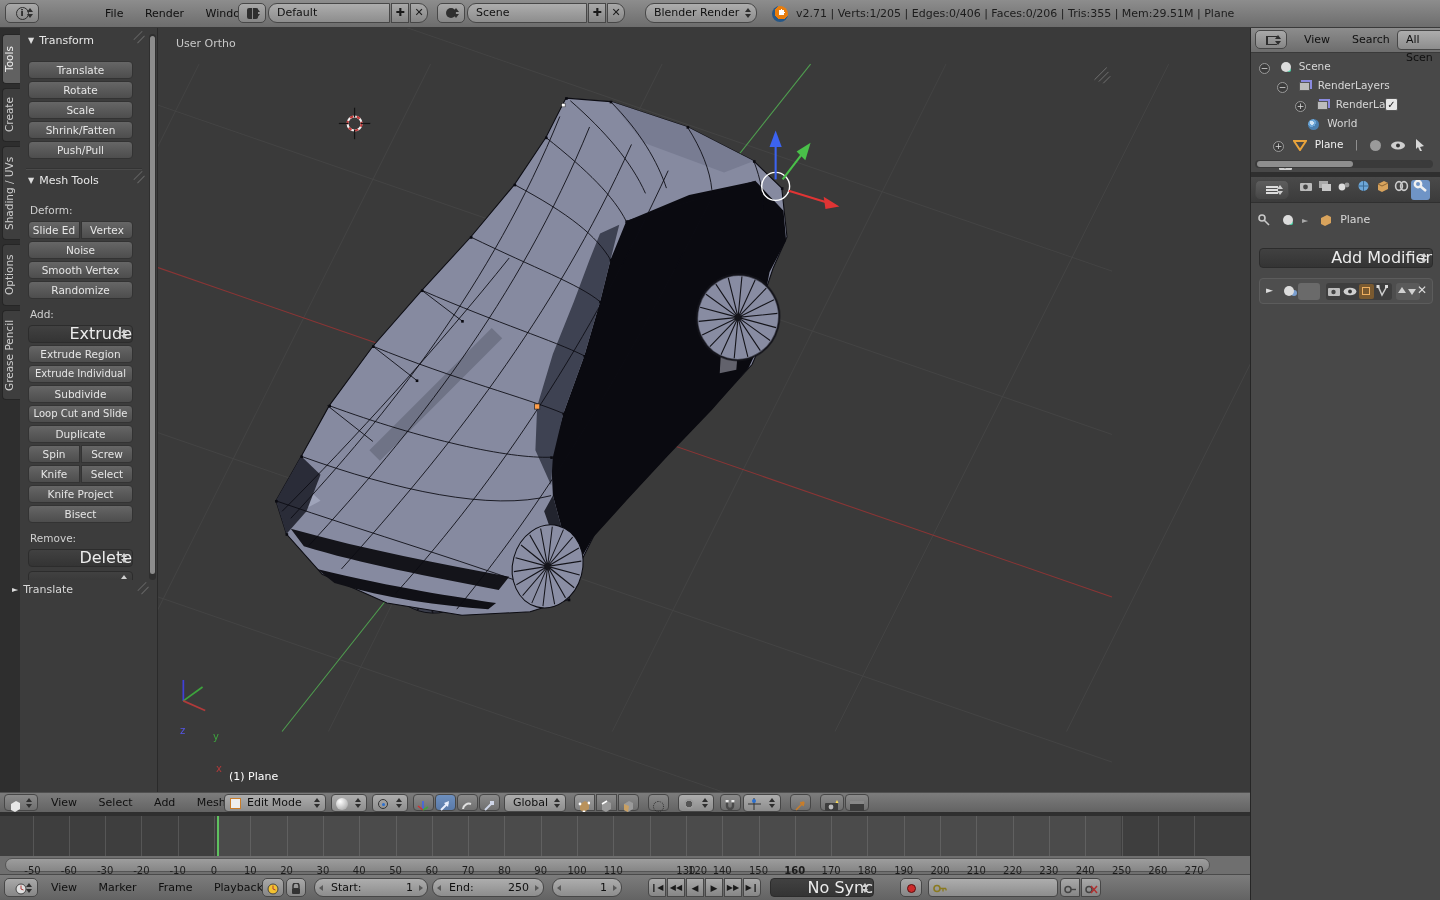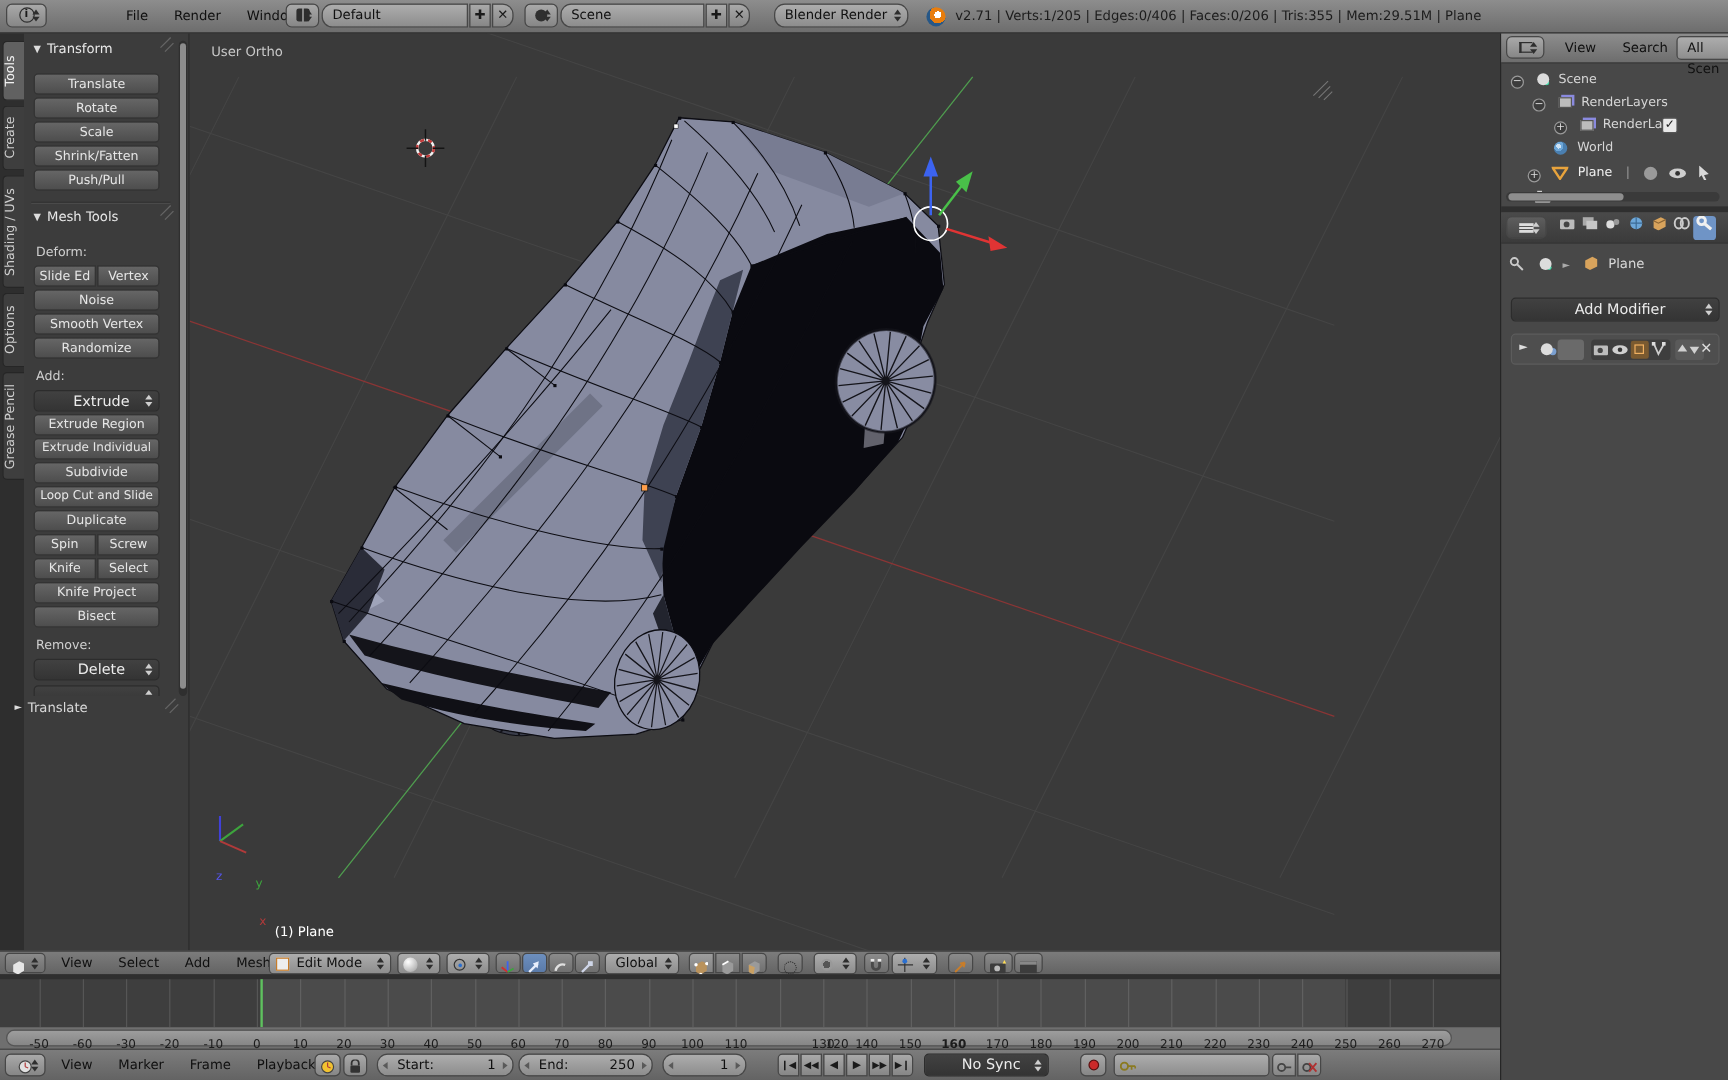--- a/index.html
+++ b/index.html
@@ -28,21 +28,21 @@
 .vtab{position:absolute;left:2px;width:18px;writing-mode:vertical-rl;transform:rotate(180deg);
   background:#3e3e3e;color:#cfcfcf;font-size:10.5px;text-align:center;border-radius:0 4px 4px 0;
   border:1px solid #262626;border-left:none;padding:6px 0}
 .vtab.active{background:#616161;color:#f2f2f2}
 .phead{position:absolute;color:#e8e8e8;font-size:11px}
 .phead .tri{display:inline-block;margin-right:5px;font-size:8px;vertical-align:1px;color:#ddd}
 .plabel{position:absolute;color:#d0d0d0;font-size:10.5px}
 .tsbtn{position:absolute;background:linear-gradient(#666,#4d4d4d);border:1px solid #333;
   border-radius:4px;color:#e6e6e6;font-size:10.5px;text-align:center;height:18px;line-height:16px}
 .tsdd{position:absolute;background:linear-gradient(#414141,#343434);border:1px solid #2c2c2c;border-radius:4px;
-  color:#ececec;font-size:12px;height:18px;line-height:16px;padding-left:8px;text-align:center}
+  color:#ececec;font-size:16px;height:18px;line-height:16px;padding-left:8px;text-align:right}
 .corner{position:absolute;width:12px;height:12px;opacity:.55}
 .corner:before{content:"";position:absolute;right:0;top:2px;width:12px;border-top:1px solid #888;transform:rotate(-45deg)}
 .corner:after{content:"";position:absolute;right:-2px;top:6px;width:10px;border-top:1px solid #888;transform:rotate(-45deg)}
 
 #viewport{left:158px;top:28px;width:1092px;height:764px;background:#3a3a3a;overflow:hidden}
 .vplabel{position:absolute;color:#c8c8c8;font-size:11px}
 
 #rightpanel{left:1250px;top:28px;width:190px;height:872px;background:#484848;border-left:1px solid #262626}
 .orow{position:absolute;height:19px;color:#d6d6d6;font-size:10.5px;line-height:19px}
 .toggle{display:inline-block;width:11px;height:11px;border:1px solid #9a9a9a;border-radius:50%;
@@ -325,21 +325,21 @@
     <span class="toggle">−</span>
     <span class="icn" style="width:11px;height:9px;background:#bcbcbc;border:1px solid #555;margin:0 4px 0 8px;box-shadow:2px -2px 0 #8a8adf"></span>
     <span>RenderLayers</span>
   </div>
   <div class="orow" style="left:44px;top:67px">
     <span class="toggle">+</span>
     <span class="icn" style="width:11px;height:9px;background:#bcbcbc;border:1px solid #555;margin:0 4px 0 8px;box-shadow:2px -2px 0 #8a8adf"></span>
     <span>RenderLay</span>
   </div>
   <div class="checkbx" style="left:134px;top:70px">✓</div>
-  <div class="orow" style="left:44px;top:86px">
+  <div class="orow" style="left:57px;top:86px">
     <span class="icn" style="width:11px;height:11px;border-radius:50%;background:radial-gradient(circle at 35% 35%,#cfe3f5 0 2px,#6da7d8 2px 4px,#4a7fb0 4px);margin:0 5px 0 0"></span>
     <span>World</span>
   </div>
   <div class="orow" style="left:22px;top:107px;color:#f0f0f0">
     <span class="toggle">+</span>
     <svg class="icn" width="14" height="12" style="margin:0 4px 0 6px">
         <polygon points="1,2 13,2 7,11" fill="none" stroke="#e8a33c" stroke-width="2"></polygon>
       </svg>
     <span>Plane</span>
     <span style="color:#999;margin-left:8px">|</span>

